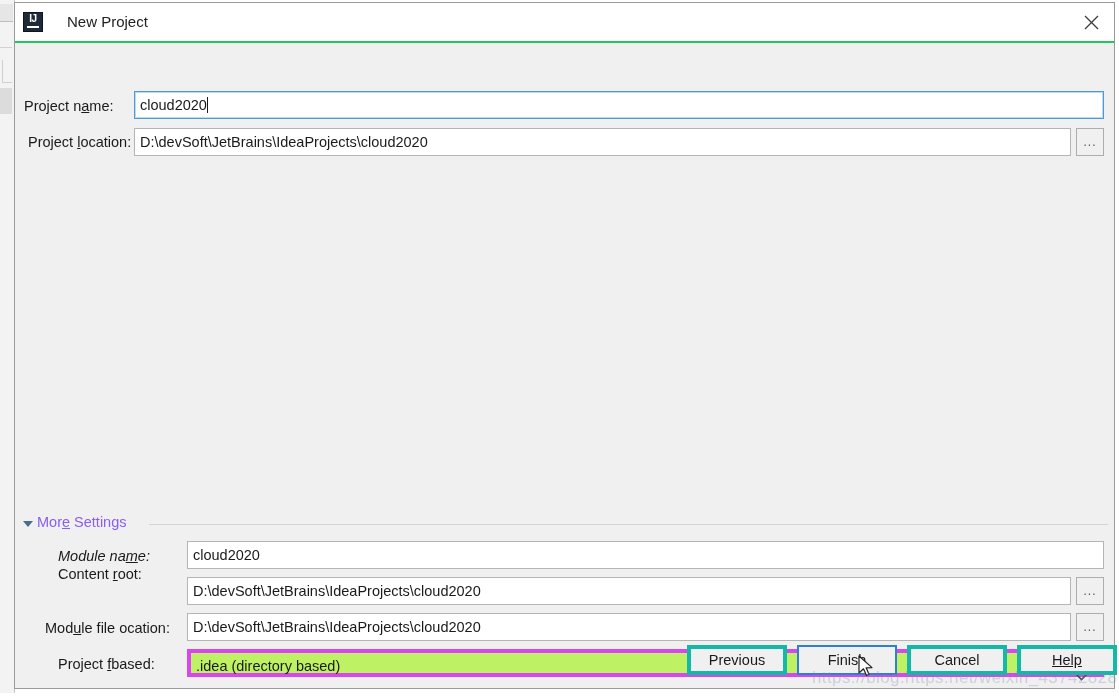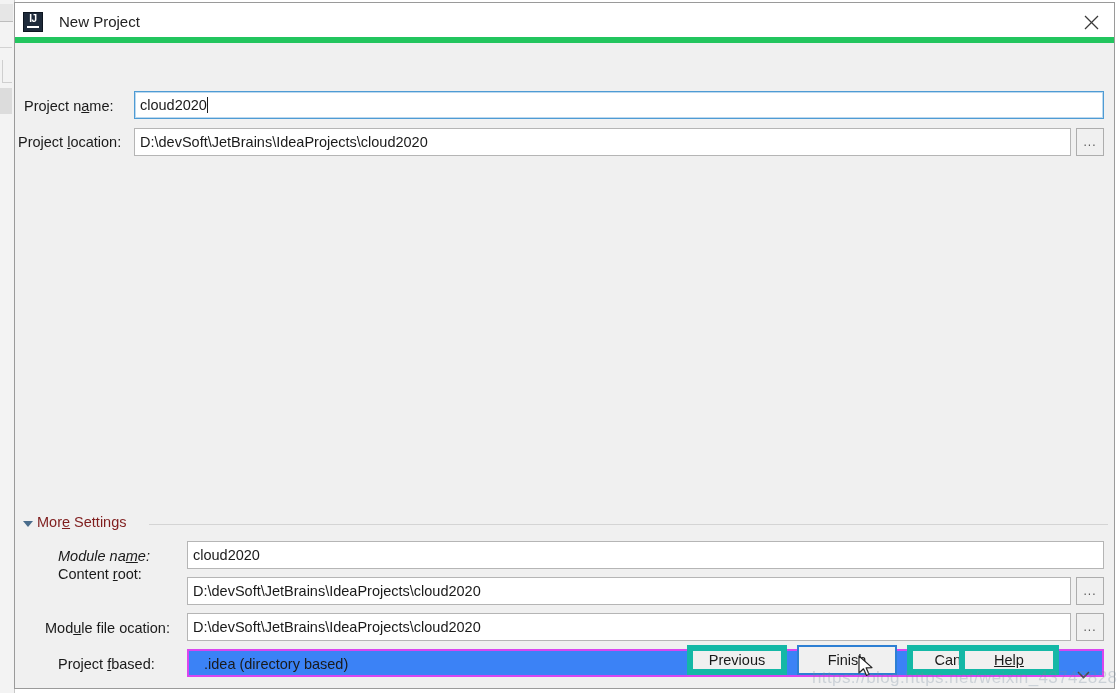--- a/index.html
+++ b/index.html
@@ -71,21 +71,21 @@
     background: #f0f0f0;
     border: 1px solid #9a9a9a;
     box-sizing: border-box;
   }
 
   
   #titlebar {
     position: relative;
     height: 40px;
     background: #ffffff;
-    border-bottom: 6px solid #22c55e;
+    border-bottom: 2px solid #22c55e;
     box-sizing: border-box;
   }
   #app-icon {
     position: absolute;
     left: 8px;
     top: 9px;
     width: 20px;
     height: 20px;
     background: #1e2a3a;
     border: 1px solid #0d1520;
@@ -100,21 +100,21 @@
   }
   #app-icon .ij-bar {
     display: block;
     width: 12px;
     height: 2px;
     background: #ffffff;
     margin: 1px auto 0 auto;
   }
   #dialog-title {
     position: absolute;
-    left: 44px;
+    left: 52px;
     top: 10px;
     font-size: 15px;
     color: #222222;
     font-family: "Liberation Sans", sans-serif;
   }
   #close-button {
     position: absolute;
     right: 0px;
     top: 0px;
     width: 46px;
@@ -192,45 +192,45 @@
     width: 0; height: 0;
     border-left: 5px solid transparent;
     border-right: 5px solid transparent;
     border-top: 6px solid #4a6d8c;
   }
   #ms-label {
     position: absolute;
     left: 14px;
     top: 1px;
     font-size: 14.5px;
-    color: #7f1d1d;
+    color: #8b5cf6;
     font-family: "Liberation Sans", sans-serif;
     white-space: nowrap;
   }
   #ms-line {
     position: absolute;
     left: 126px;
     top: 11px;
     right: 0;
     height: 1px;
     background: #d4d4d4;
   }
 
   
   .combo {
     position: absolute;
     box-sizing: border-box;
     height: 28px;
-    background: #3b82f6;
-    border: 2px solid #d946ef;
+    background: #bef264;
+    border: 4px solid #d946ef;
     font-size: 14.5px;
     color: #1a1a1a;
     font-family: "Liberation Sans", sans-serif;
     line-height: 26px;
-    padding: 0 15px;
+    padding: 0 5px;
   }
   .combo-arrow {
     position: absolute;
     right: 12px;
     top: 10px;
   }
 
   
   #footer {
     position: absolute;
@@ -238,21 +238,21 @@
     bottom: 0;
     width: 100%;
     height: 56px;
   }
   .dlg-button {
     position: absolute;
     box-sizing: border-box;
     height: 30px;
     width: 100px;
     background: #f0f0f0;
-    border: 6px solid #14b8a6;
+    border: 4px solid #14b8a6;
     font-size: 14.5px;
     color: #1a1a1a;
     font-family: "Liberation Sans", sans-serif;
     display: flex;
     align-items: center;
     justify-content: center;
     cursor: default;
   }
   .dlg-button.default {
     border: 2px solid #2d7fd3;
@@ -305,21 +305,21 @@
         <line x1="14" y1="1" x2="1" y2="14" stroke="#3a3a3a" stroke-width="1.3"></line>
       </svg>
     </div>
   </div>
 
   <div id="content">
 
     <div class="field-label" style="left:9px; top:55px;text-align:right;"><span>Project n</span><span class="mn">a</span><span>me:</span></div>
     <div class="text-input focused" style="left:119px; top:48px; width:970px;"><span>cloud2020</span><span style="display:inline-block;width:1px;height:16px;background:#1a1a1a;vertical-align:-3px;"></span></div>
 
-    <div class="field-label" style="left:3px; top:91px;"><span>Project </span><span class="mn">l</span><span>ocation:</span></div>
+    <div class="field-label" style="left:13px; top:91px;"><span>Project </span><span class="mn">l</span><span>ocation:</span></div>
     <div class="text-input" style="left:119px; top:85px; width:937px;">D:\devSoft\JetBrains\IdeaProjects\cloud2020</div>
     <div class="browse-button" style="left:1061px; top:85px;">...</div>
 
     <div id="more-settings">
       <div id="ms-triangle"></div>
       <div id="ms-label"><span>Mor</span><span class="mn">e</span><span> Settings</span></div>
       <div id="ms-line"></div>
     </div>
 
     <div class="field-label" style="left:43px; top:505px;font-style:italic;"><span>Module na</span><span class="mn">m</span><span>e:</span></div>
@@ -340,21 +340,21 @@
         <svg width="13" height="8" viewBox="0 0 13 8">
             <polyline points="1,1 6.5,6.5 12,1" fill="none" stroke="#4a4a4a" stroke-width="1.6"></polyline>
           </svg>
       </span>
     </div>
 
     <div id="footer">
       <div class="dlg-button" style="left:672px; top:12px;">Previous</div>
       <div class="dlg-button default" style="left:782px; top:12px;">Finish</div>
       <div class="dlg-button" style="left:892px; top:12px;">Cancel</div>
-      <div class="dlg-button" style="left:944px; top:12px;text-decoration:underline;">Help</div>
+      <div class="dlg-button" style="left:1002px; top:12px;text-decoration:underline;">Help</div>
     </div>
 
   </div>
 </div>
 
 <div id="mouse-cursor">
   <svg width="17" height="24" viewBox="0 0 17 24">
     <polygon points="1,1 1,18 5.5,13.8 8.5,20.5 11,19.3 8.2,12.9 14,12.6" fill="#ffffff" stroke="#202020" stroke-width="1.2" stroke-linejoin="round"></polygon>
   </svg>
 </div>

